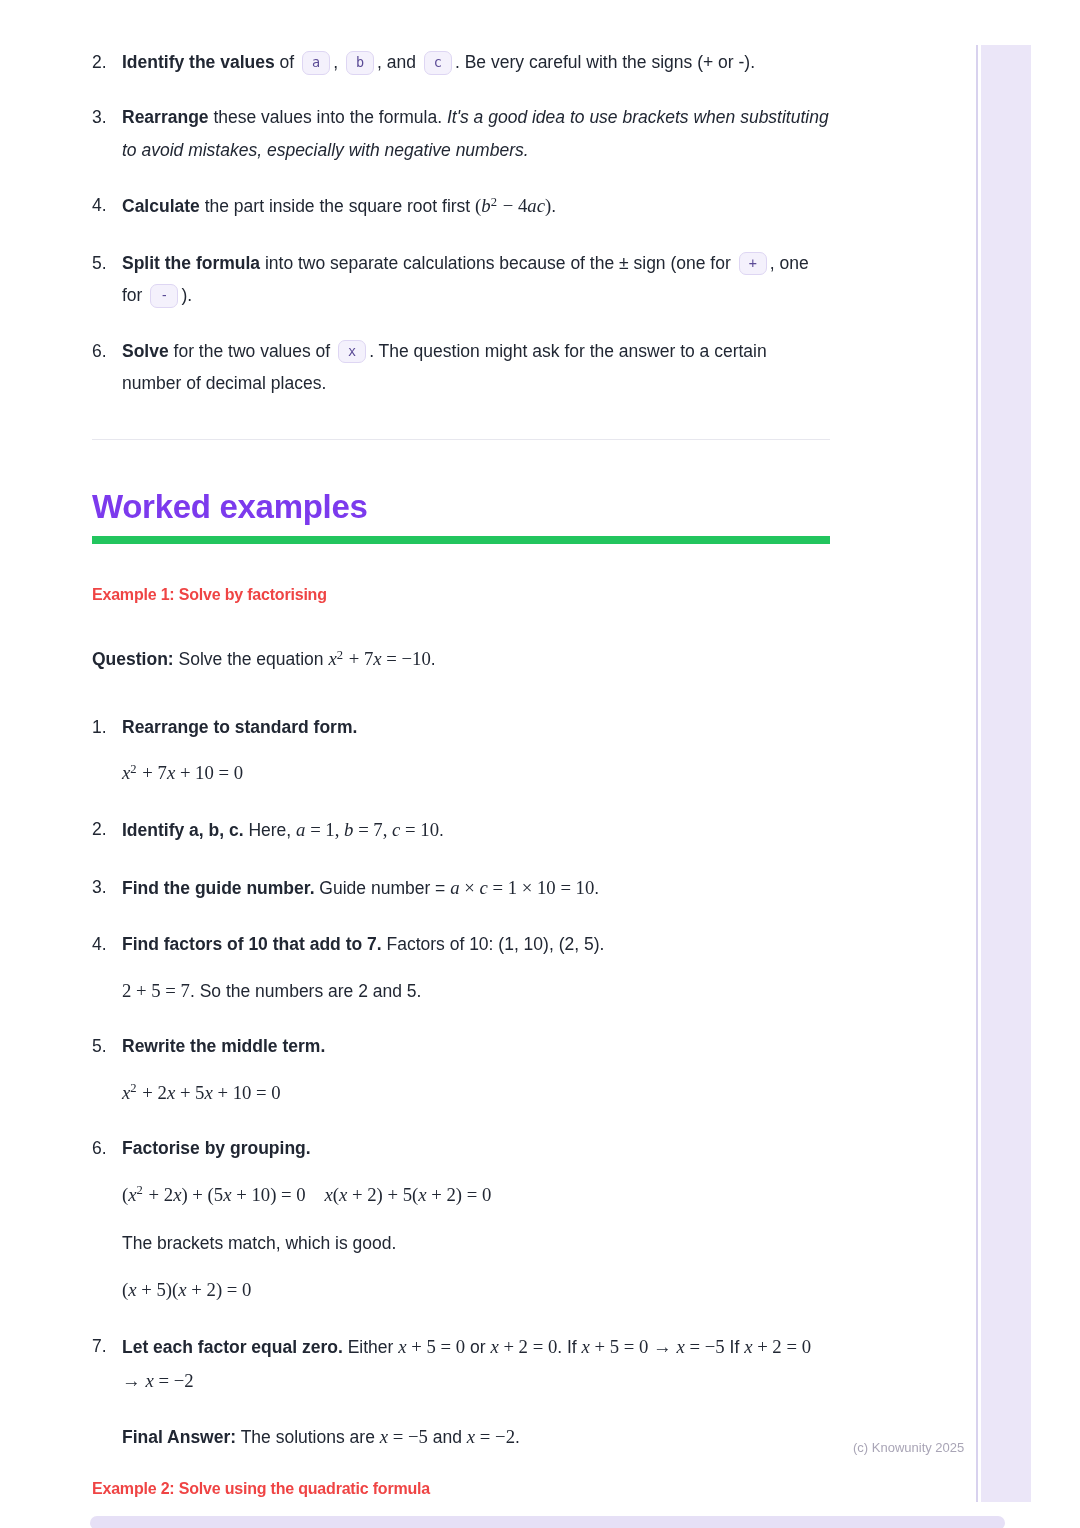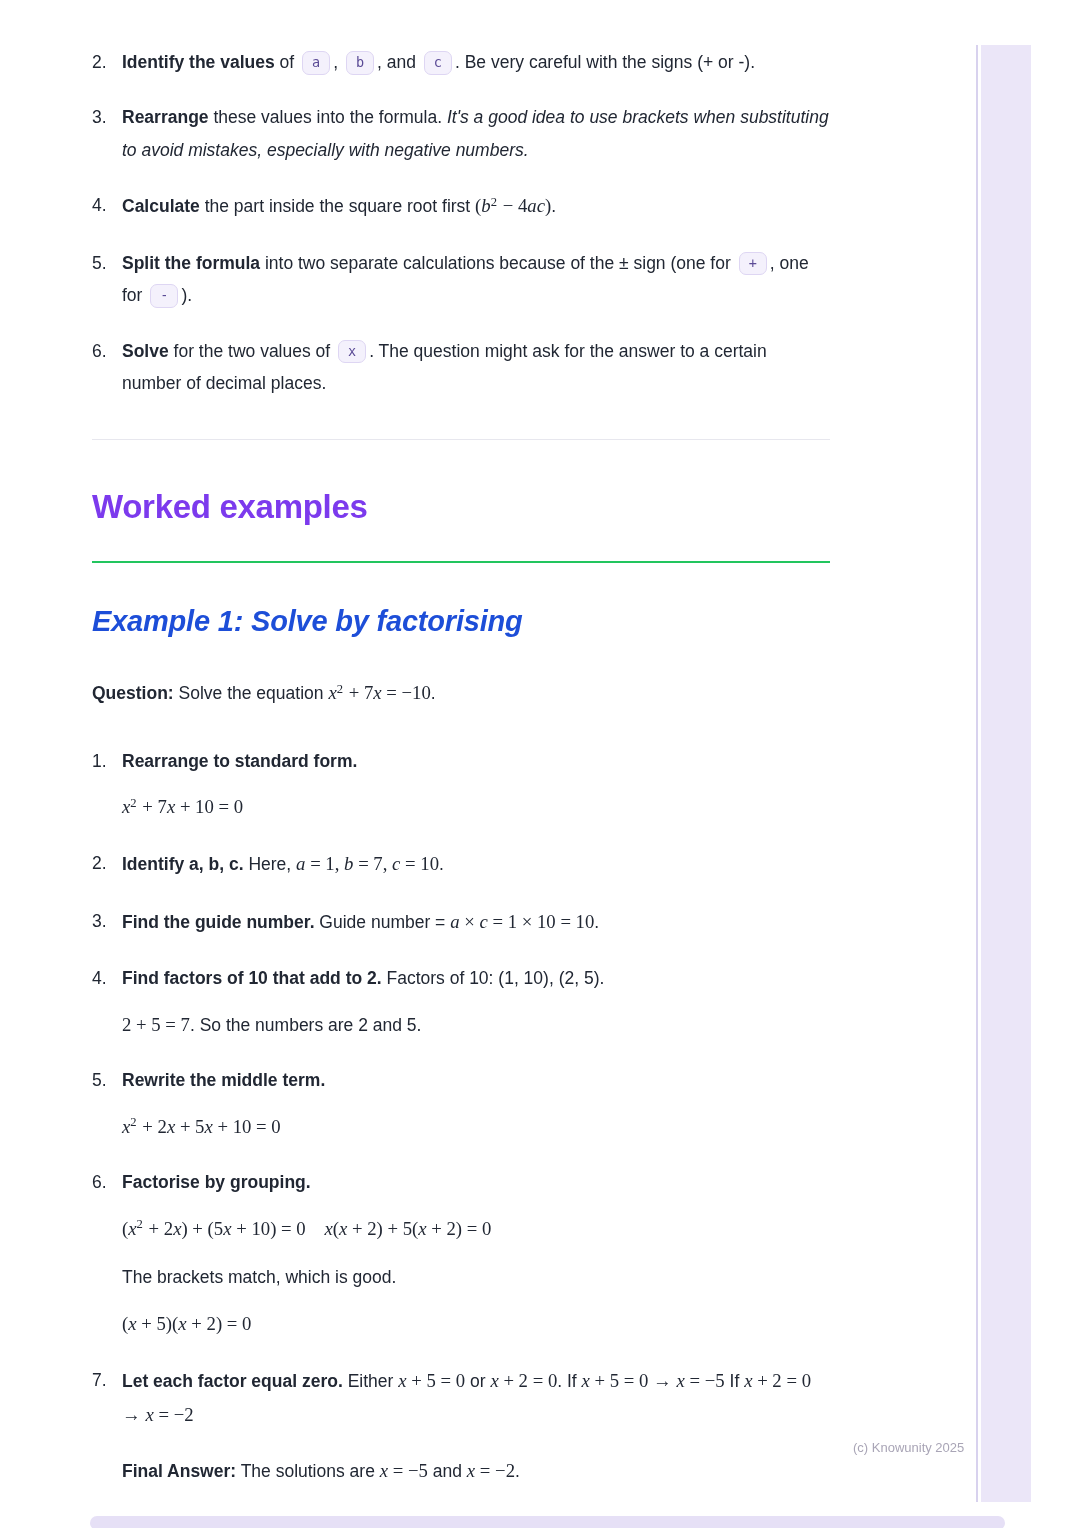--- a/index.html
+++ b/index.html
@@ -32,30 +32,29 @@
   .question { line-height: 1.85; margin-top: 38px; }
 
   hr.divider { border: none; border-top: 1px solid #e7e7ee; margin-top: 40px; }
 
   h1.section {
     margin-top: 48px;
     font-size: 33px;
     font-weight: 700;
     color: #7c3aed;
     letter-spacing: -0.3px;
-    padding-bottom: 35px;
-    border-bottom: 2px solid #22c55e;
+    padding-bottom: 10px;
+    border-bottom: 8px solid #22c55e;
   }
   h2.example {
     margin-top: 42px;
-    font-size: 29px;
+    font-size: 16px;
     font-weight: 700;
-    color: #1d4ed8;
+    color: #ef4444;
     letter-spacing: -0.2px;
-    font-style: italic;
   }
   h2.example.last { margin-top: 26px; }
 
   
   .seg-b { font-weight: 700; }
   .seg-p { }
   .seg-i { font-style: italic; }
   .seg-c {
     display: inline-block;
     font-family: "DejaVu Sans Mono", monospace;
@@ -177,21 +176,21 @@
       </li>
       <li class="step">
         <span class="num">3.</span>
         <div class="step-body">
           <p class="lead"><span class="seg-b">Find the guide number.</span><span class="seg-p"> Guide number = </span><span class="seg-mi">a</span><span class="seg-mn"> × </span><span class="seg-mi">c</span><span class="seg-mn"> = 1 × 10 = 10</span><span class="seg-p">.</span></p>
         </div>
       </li>
       <li class="step">
         <span class="num">4.</span>
         <div class="step-body">
-          <p class="lead"><span class="seg-b">Find factors of 10 that add to 2.</span><span class="seg-p"> Factors of 10: (1, 10), (2, 5).</span></p>
+          <p class="lead"><span class="seg-b">Find factors of 10 that add to 7.</span><span class="seg-p"> Factors of 10: (1, 10), (2, 5).</span></p>
           <p class="blk"><span class="seg-mn">2 + 5 = 7</span><span class="seg-p">. So the numbers are 2 and 5.</span></p>
         </div>
       </li>
       <li class="step">
         <span class="num">5.</span>
         <div class="step-body">
           <p class="lead"><span class="seg-b">Rewrite the middle term.</span></p>
           <p class="blk"><span class="seg-mi">x</span><span class="seg-sup">2</span><span class="seg-mn"> + 2</span><span class="seg-mi">x</span><span class="seg-mn"> + 5</span><span class="seg-mi">x</span><span class="seg-mn"> + 10 = 0</span></p>
         </div>
       </li>

